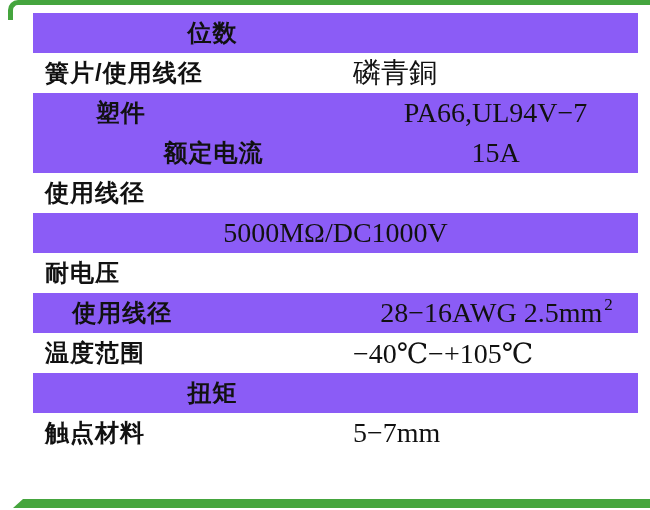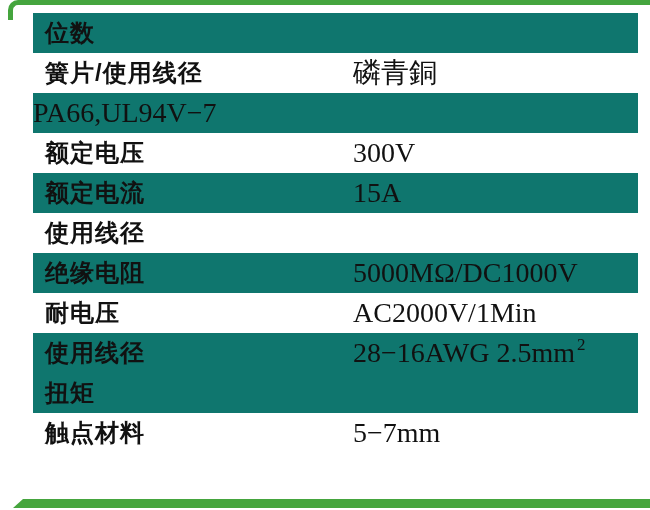--- a/index.html
+++ b/index.html
@@ -23,21 +23,21 @@
   
   .spec-table {
     position: absolute;
     top: 13px; left: 33px; right: 12px;
   }
   .row {
     display: flex;
     align-items: center;
     height: 40px;
   }
-  .row.teal { background: #0f766e; }
+  .row.teal { background: #8b5cf6; justify-content: center; }
   .label {
     width: 308px;
     padding-left: 12px;
     font-family: "Liberation Sans", "DejaVu Sans", sans-serif;
     font-weight: bold;
     font-size: 24px;
     color: #111111;
     letter-spacing: 1px;
     white-space: nowrap;
   }
@@ -70,44 +70,43 @@
 
 <div class="spec-table">
   <div class="row teal">
     <span class="label">位数</span>
   </div>
   <div class="row">
     <span class="label">簧片/使用线径</span>
     <span class="value">磷青銅</span>
   </div>
   <div class="row teal">
+    <span class="label">塑件</span>
     <span class="value">PA66,UL94V−7</span>
-  </div>
-  <div class="row">
-    <span class="label">额定电压</span>
-    <span class="value">300V</span>
   </div>
   <div class="row teal">
     <span class="label">额定电流</span>
     <span class="value">15A</span>
   </div>
   <div class="row">
     <span class="label">使用线径</span>
   </div>
   <div class="row teal">
-    <span class="label">绝缘电阻</span>
     <span class="value">5000MΩ/DC1000V</span>
   </div>
   <div class="row">
     <span class="label">耐电压</span>
-    <span class="value">AC2000V/1Min</span>
   </div>
   <div class="row teal">
     <span class="label">使用线径</span>
     <span class="value"><span>28−16AWG  2.5mm</span><sup>2</sup></span>
+  </div>
+  <div class="row">
+    <span class="label">温度范围</span>
+    <span class="value">−40℃−+105℃</span>
   </div>
   <div class="row teal">
     <span class="label">扭矩</span>
     <span class="value"></span>
   </div>
   <div class="row">
     <span class="label">触点材料</span>
     <span class="value">5−7mm</span>
   </div>
 </div>

